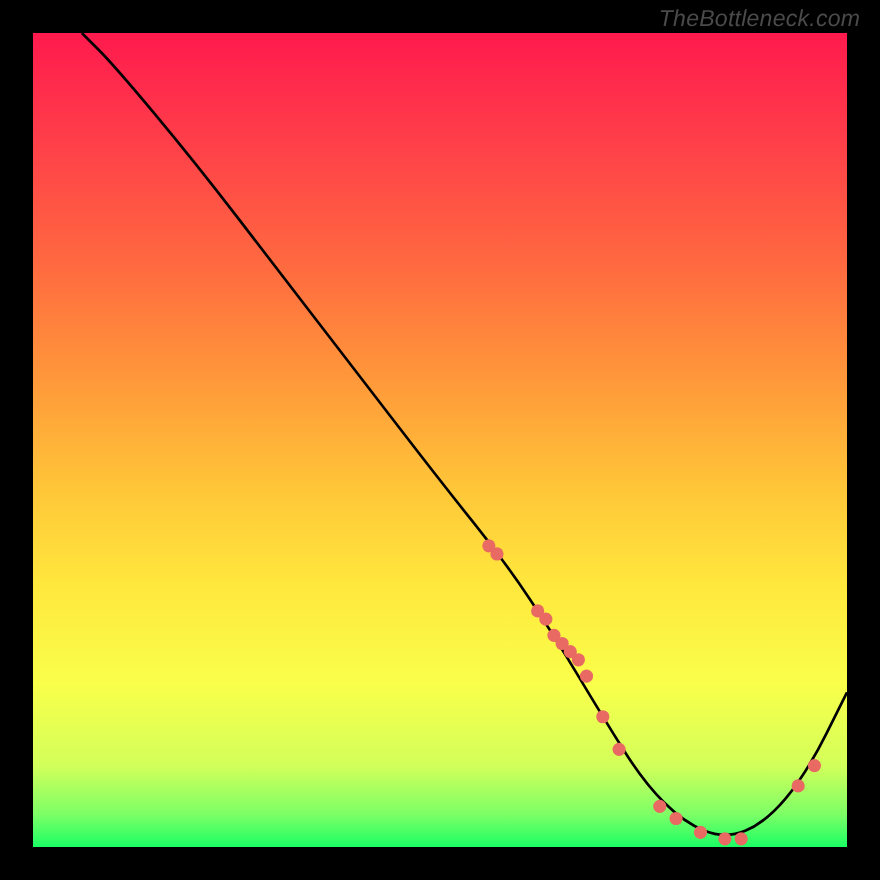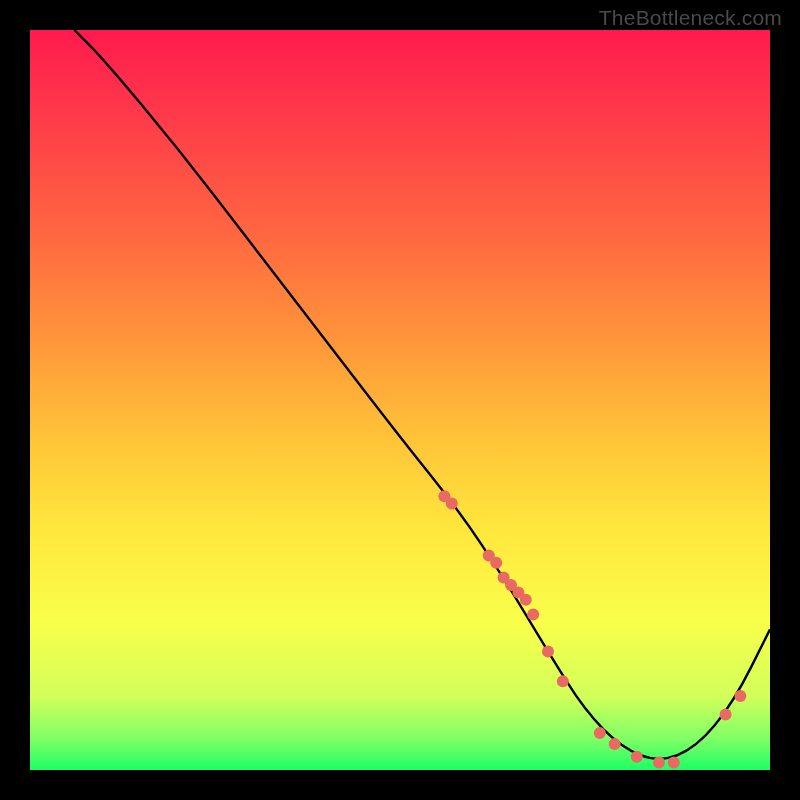--- a/index.html
+++ b/index.html
@@ -11,20 +11,21 @@
     overflow: hidden;
     font-family: Arial, Helvetica, sans-serif;
   }
   .frame {
     position: absolute;
     left: 0;
     top: 0;
     width: 800px;
     height: 746px;
     background: #000;
+    font-style: italic;
   }
   .plot {
     position: absolute;
     left: 30px;
     top: 30px;
     width: 740px;
     height: 740px;
     background: linear-gradient(to bottom,
       #ff1a4d 0%,
       #ff3b4a 12%,

